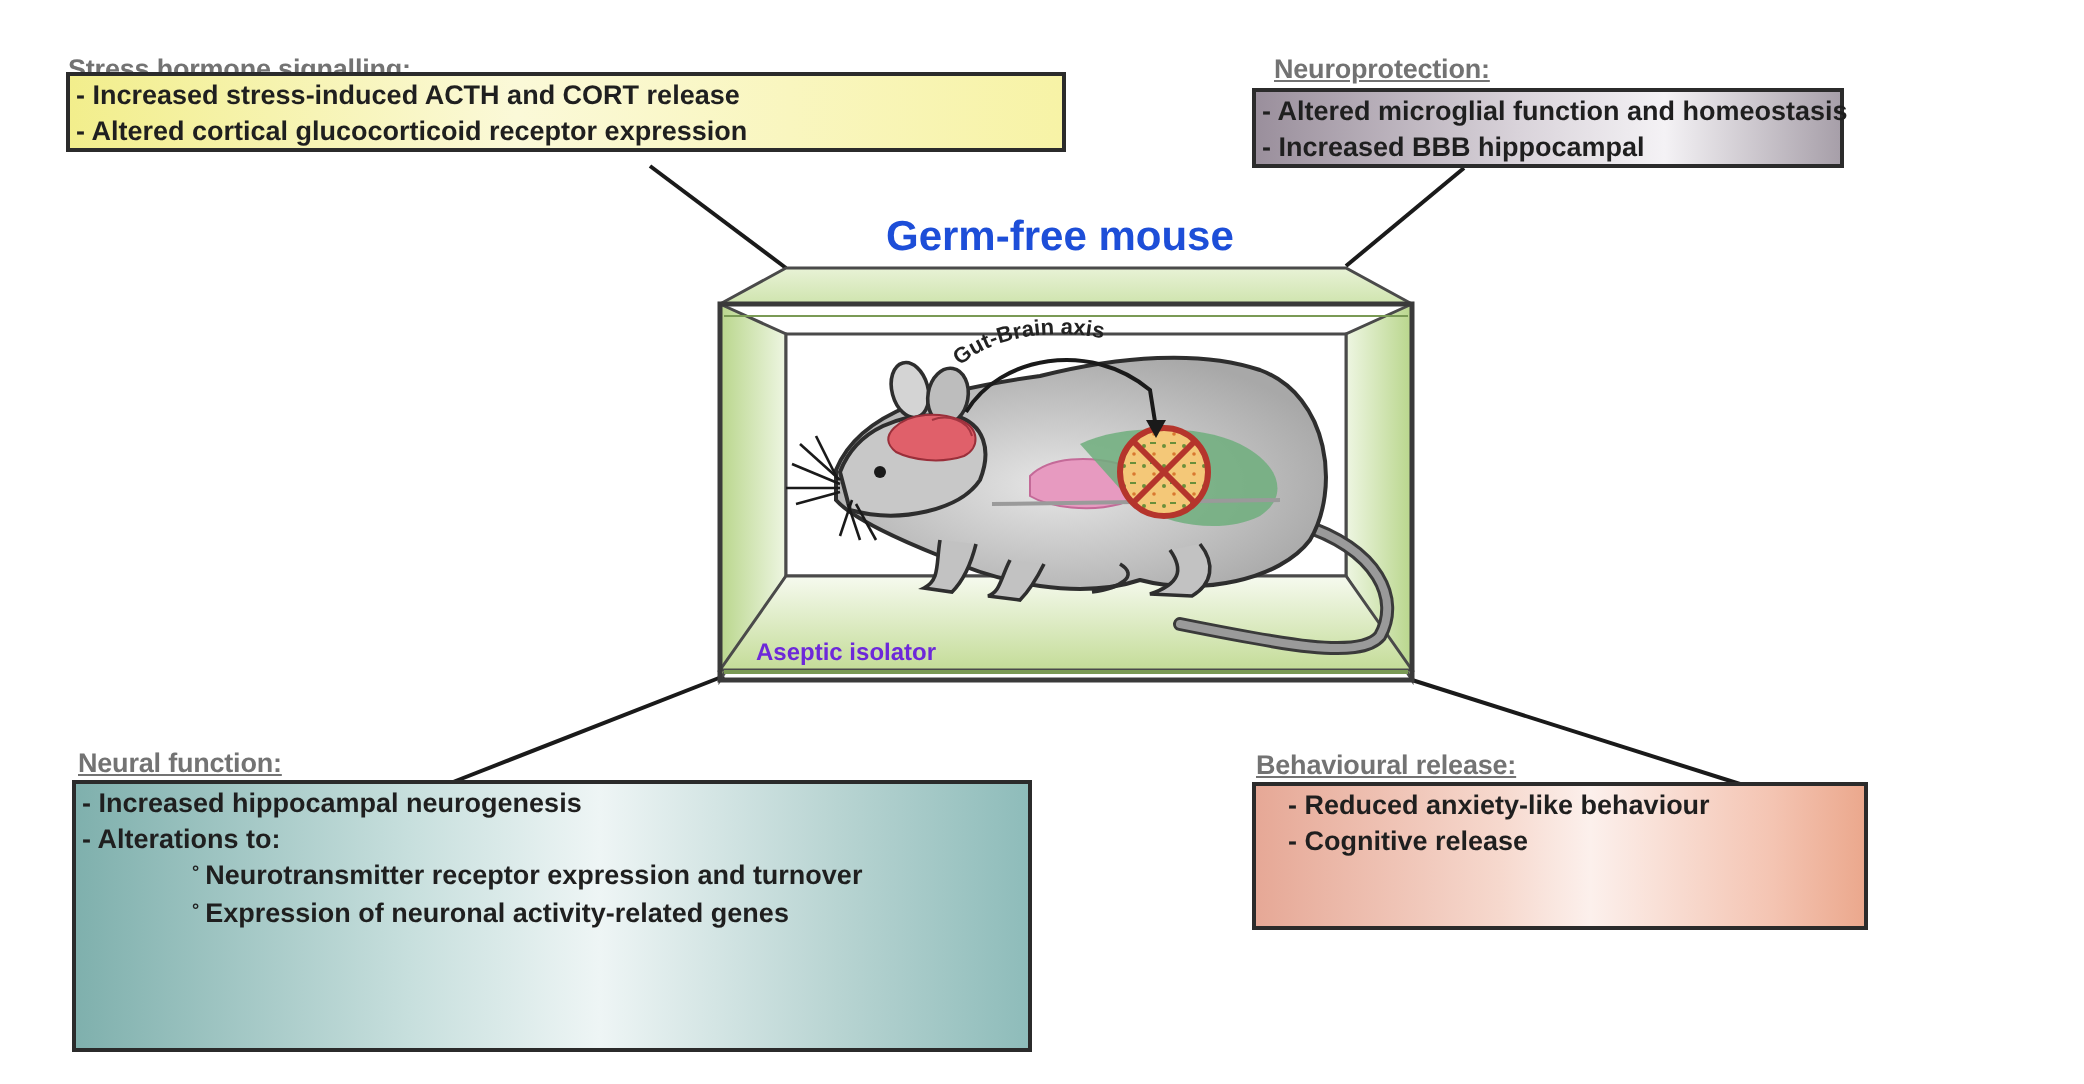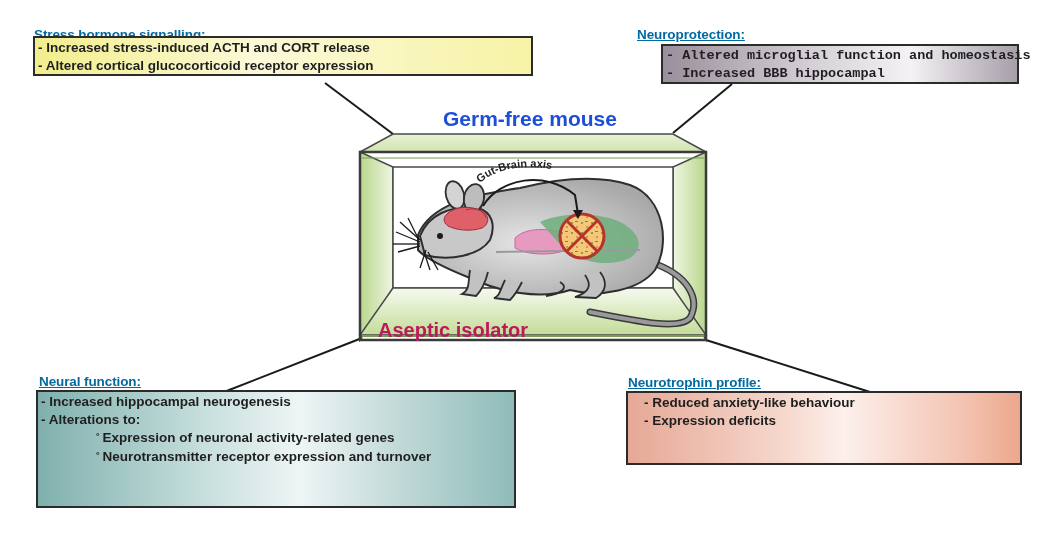--- a/index.html
+++ b/index.html
@@ -1,34 +1,34 @@
 <!DOCTYPE html>
 <html><head>
 <meta charset="utf-8">
 <style>
   html, body { margin: 0; padding: 0; background: #ffffff; }
   body { width: 1042px; height: 542px; position: relative; overflow: hidden;
          font-family: "Liberation Sans", sans-serif; color: #1e1e1e; }
   .heading { position: absolute; font-weight: bold; font-size: 13.5px; letter-spacing: -0.1px;
-             color: #0369a1; text-decoration: underline; text-underline-offset: 1px; white-space: nowrap; }
+             color: #737373; text-decoration: underline; text-underline-offset: 1px; white-space: nowrap; }
   .box { position: absolute; border: 2px solid #2b2b2b; box-sizing: border-box;
          font-weight: bold; font-size: 13.5px; line-height: 17.5px; padding: 1px 3px;
          white-space: nowrap; color: #1f1f1f; }
   .box .sub { padding-left: 55px; }
   .box .bullet { font-size: 9px; vertical-align: 3px; margin-right: 3px; }
   #stress-box { left: 33px; top: 36px; width: 500px; height: 40px;
     background: linear-gradient(90deg, #f2ee8c 0%, #fbf9d8 45%, #f7f3a6 100%); }
-  #neuro-box { left: 661px; top: 44px; width: 358px; height: 40px;
-    background: linear-gradient(90deg, #9a8f9c 0%, #d9d3da 45%, #f4f2f5 70%, #a79fa9 100%); font-family: Liberation Mono, monospace; }
-  #neural-box { left: 36px; top: 390px; width: 480px; height: 118px;
+  #neuro-box { left: 626px; top: 44px; width: 296px; height: 40px;
+    background: linear-gradient(90deg, #9a8f9c 0%, #d9d3da 45%, #f4f2f5 70%, #a79fa9 100%); }
+  #neural-box { left: 36px; top: 390px; width: 480px; height: 136px;
     background: linear-gradient(90deg, #7fb0ad 0%, #c7dfdd 35%, #eef5f5 55%, #b8d4d2 80%, #8ebcba 100%); }
-  #behav-box { left: 626px; top: 391px; width: 396px; height: 74px;
+  #behav-box { left: 626px; top: 391px; width: 308px; height: 74px;
     background: linear-gradient(90deg, #e6a896 0%, #f6d8cd 40%, #fcf0ec 55%, #f4c4b2 85%, #eba88d 100%); padding-left: 16px; }
   #title { position: absolute; left: 443px; top: 107px; font-weight: bold; font-size: 21px; color: #1d4ed8; white-space: nowrap; }
-  #iso-label { position: absolute; left: 378px; top: 319px; font-weight: bold; font-size: 20px; color: #be185d; white-space: nowrap; }
+  #iso-label { position: absolute; left: 378px; top: 319px; font-weight: bold; font-size: 12px; color: #6d28d9; white-space: nowrap; }
   svg.scene { position: absolute; left: 0; top: 0; }
 </style>
 </head>
 <body>
 
 <svg class="scene" width="1042" height="542" viewBox="0 0 1042 542">
   <defs>
     <linearGradient id="g-top" x1="0" y1="0" x2="0" y2="1">
       <stop offset="0" stop-color="#e8f2d6"></stop>
         <stop offset="1" stop-color="#cfe4ae"></stop>
@@ -143,21 +143,21 @@
 <div class="heading" style="left:637px; top:27px;text-align:right;">Neuroprotection:</div>
 <div class="box" id="neuro-box">
   <div>- Altered  microglial function and homeostasis</div>
   <div>- Increased BBB hippocampal</div>
 </div>
 
 <div class="heading" style="left:39px; top:374px;">Neural function:</div>
 <div class="box" id="neural-box">
   <div>- Increased hippocampal neurogenesis</div>
   <div>- Alterations to:</div>
+  <div class="sub"><span class="bullet">°</span><span>Neurotransmitter receptor expression and turnover</span></div>
   <div class="sub"><span class="bullet">°</span><span>Expression of neuronal activity-related genes</span></div>
-  <div class="sub"><span class="bullet">°</span><span>Neurotransmitter receptor expression and turnover</span></div>
 </div>
 
-<div class="heading" style="left:628px; top:375px;">Neurotrophin profile:</div>
+<div class="heading" style="left:628px; top:375px;">Behavioural release:</div>
 <div class="box" id="behav-box">
   <div>- Reduced anxiety-like behaviour</div>
-  <div>- Expression deficits</div>
+  <div>- Cognitive release</div>
 </div>
 
 </body></html>

